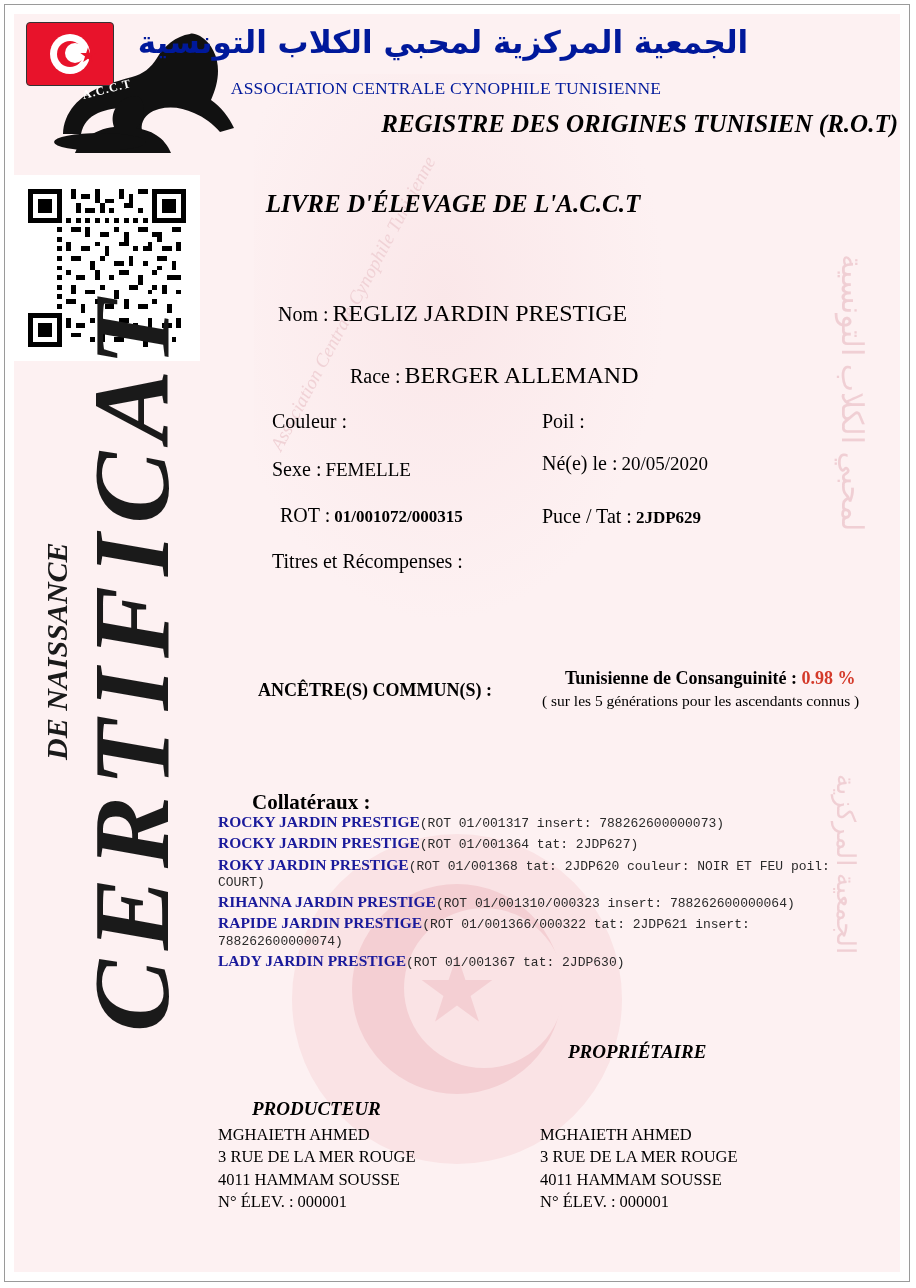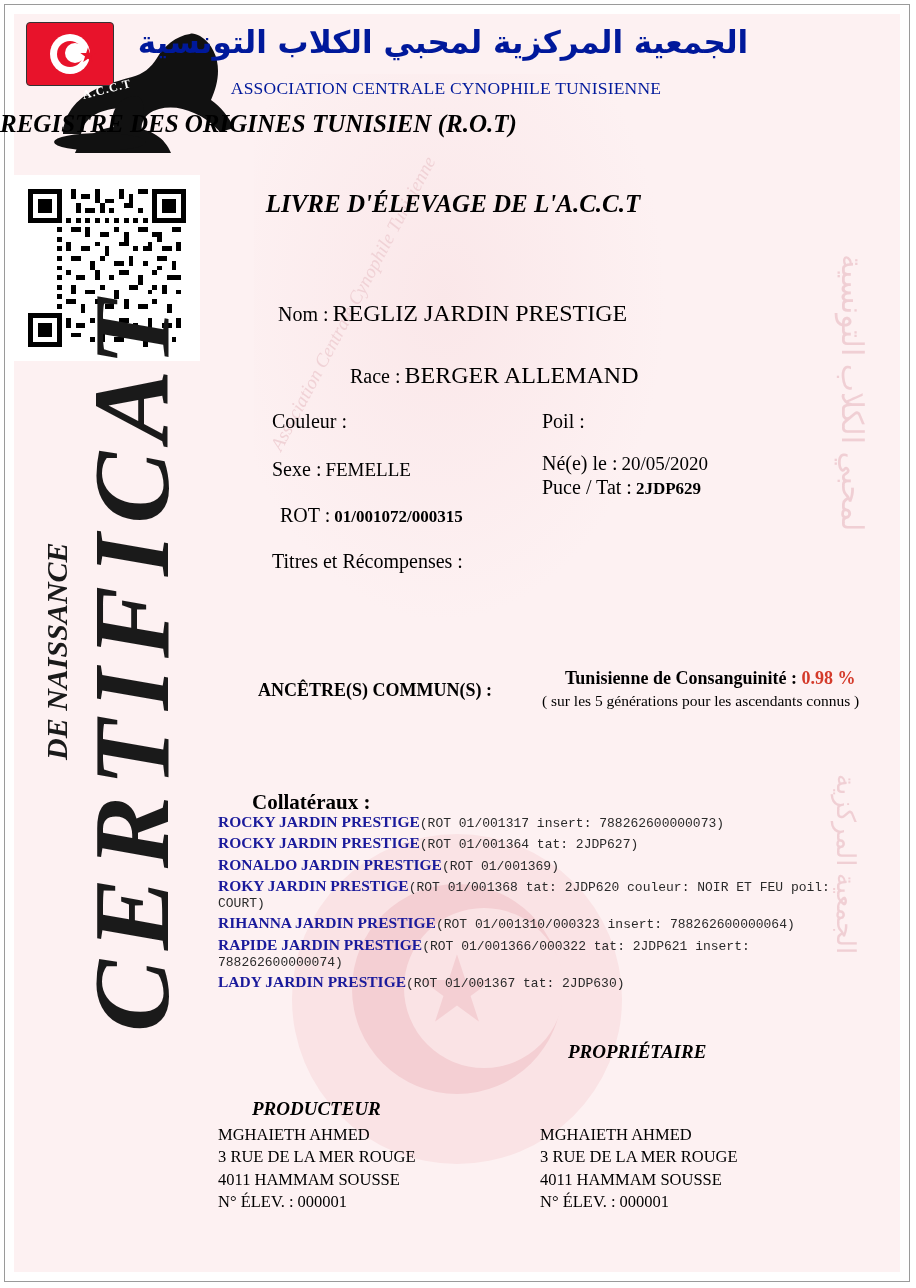--- a/index.html
+++ b/index.html
@@ -173,21 +173,21 @@
     position: absolute;
     left: 0; right: 24px; top: 78px;
     text-align: center;
     font-size: 17.5px;
     color: #00199b;
     letter-spacing: .2px;
   }
   .rot-line {
     position: absolute;
     left: 0; right: 18px; top: 110px;
-    text-align: left;
+    text-align: right;
     font-size: 25px;
     font-weight: bold;
     font-style: italic;
     color: #000000;
   }
   .amelioration {
     position: absolute;
     left: 0; right: 18px; top: 155px;
     text-align: center;
     font-size: 18px;
@@ -259,21 +259,21 @@
   .val { font-size: 19px; }
   .val-bold { font-size: 17px; font-weight: bold; }
 
   .nom       { left: 278px; top: 300px; }
   .race      { left: 338px; top: 362px; margin-left: 12px; }
   .couleur   { left: 272px; top: 410px; }
   .poil      { left: 542px; top: 410px; }
   .sexe      { left: 272px; top: 458px; }
   .nele      { left: 542px; top: 452px; }
   .rot       { left: 280px; top: 504px; }
-  .puce      { left: 542px; top: 476px; }
+  .puce      { left: 542px; top: 505px; }
   .titres    { left: 272px; top: 550px; }
 
   .ancetres  { left: 258px; top: 680px; font-size: 18px; font-weight: bold; }
   .coef-lbl  { left: 565px; top: 668px; font-size: 18px; font-weight: bold; }
   .coef-val  { color: #d43a2a; font-weight: bold; }
   .coef-note { position: absolute; left: 542px; top: 692px; font-size: 15.5px; width: 330px; white-space: normal; line-height: 1.15; }
 
   .collat-title { left: 252px; top: 790px; font-size: 21px; font-weight: bold; }
   .collat-list {
     position: absolute;
@@ -533,24 +533,20 @@
   <div class="collat-list">
     <div class="collat-item">
       <span class="collat-name">ROCKY JARDIN PRESTIGE</span>
       <span class="collat-det">(ROT 01/001317 insert: 788262600000073)</span>
     </div>
     <div class="collat-item">
       <span class="collat-name">ROCKY JARDIN PRESTIGE</span>
       <span class="collat-det">(ROT 01/001364 tat: 2JDP627)</span>
     </div>
     <div class="collat-item">
-      <span class="collat-name">RONALDO JARDIN PRESTIGE</span>
-      <span class="collat-det">(ROT 01/001369)</span>
-    </div>
-    <div class="collat-item">
       <span class="collat-name">ROKY JARDIN PRESTIGE</span>
       <span class="collat-det">(ROT 01/001368 tat: 2JDP620 couleur: NOIR ET FEU poil: COURT)</span>
     </div>
     <div class="collat-item">
       <span class="collat-name">RIHANNA JARDIN PRESTIGE</span>
       <span class="collat-det">(ROT 01/001310/000323 insert: 788262600000064)</span>
     </div>
     <div class="collat-item">
       <span class="collat-name">RAPIDE JARDIN PRESTIGE</span>
       <span class="collat-det">(ROT 01/001366/000322 tat: 2JDP621 insert: 788262600000074)</span>

